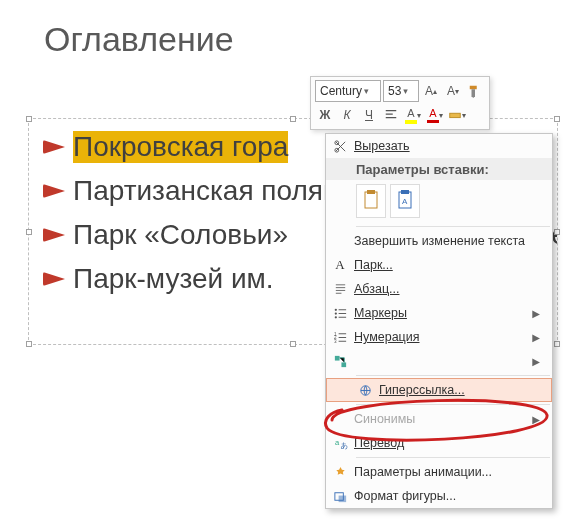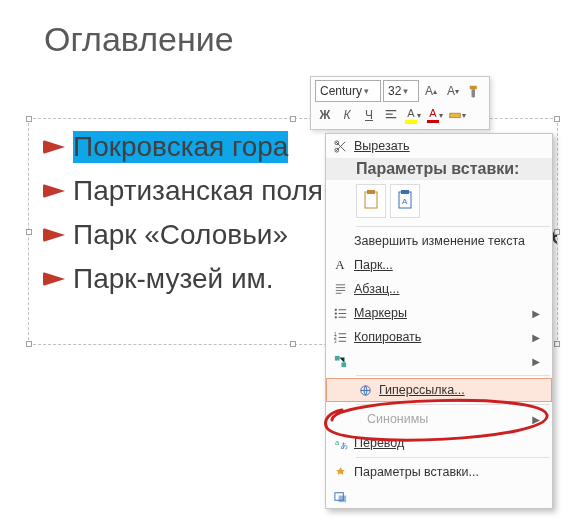--- a/index.html
+++ b/index.html
@@ -74,21 +74,21 @@
   }
   .bullet {
     width: 0; height: 0;
     border-top: 7px solid transparent;
     border-bottom: 7px solid transparent;
     border-left: 22px solid #c0392b;
     margin-right: 8px;
     border-radius: 2px;
   }
   .selected-text {
-    background: #0ea5e9;
+    background: #eab308;
   }
 
   
   .mini-toolbar {
     position: absolute;
     left: 310px;
     top: 76px;
     background: #fcfcfc;
     border: 1px solid #c6c6c6;
     box-shadow: 2px 2px 5px rgba(0,0,0,0.15);
@@ -136,21 +136,21 @@
     color: #333;
   }
   .cm-item {
     display: flex;
     align-items: center;
     height: 24px;
     padding: 0 6px 0 0;
     position: relative;
   }
   .cm-item.hover { background: #fde6dc; border:1px solid #e8a080; height:22px;padding-left:24px; }
-  .cm-item.disabled { color: #a8a8a8; gap: 13px; }
+  .cm-item.disabled { color: #a8a8a8; }
   .cm-icon {
     width: 28px;
     display: inline-flex;
     align-items: center;
     justify-content: center;
     flex-shrink: 0;
   }
   .cm-icon svg { width: 15px; height: 15px; }
   .cm-label .ul { text-decoration: underline; }
   .cm-arrow {
@@ -163,21 +163,21 @@
     height: 1px; background: #e0e0e0; margin: 2px 2px 2px 30px;
   }
   .cm-header {
     height: 22px;
     background: #eeeeee;
     display: flex;
     align-items: center;
     padding-left: 30px;
     font-weight: 600;
     color: #555;
-    font-size: 16px;
+    font-size: 13px;
     text-align: right;
   }
   .paste-row {
     display: flex;
     gap: 4px;
     padding: 4px 4px 6px 30px;
   }
   .paste-opt {
     width: 28px; height: 32px;
     border: 1px solid #dcdcdc;
@@ -230,21 +230,21 @@
     </div>
   </div>
 
   <div class="mini-toolbar">
     <div class="mt-row">
       <span class="mt-sel" style="width:58px">
         <span>Century</span>
           <span class="dd">▾</span>
       </span>
       <span class="mt-sel" style="width:28px">
-        <span>32</span>
+        <span>53</span>
           <span class="dd">▾</span>
       </span>
       <span class="mt-btn" title="A^">A<sup style="font-size:8px">▴</sup></span>
       <span class="mt-btn">A<sup style="font-size:8px">▾</sup></span>
       <span class="mt-btn">
         <svg viewBox="0 0 16 16">
             <path fill="#d08b2a" d="M2 2h8v4H2z"></path>
             <path fill="#888" d="M4 6h4v8l-2 2-2-2z"></path>
           </svg>
       </span>
@@ -335,21 +335,21 @@
     </div>
     <div class="cm-item">
       <span class="cm-icon">
         <svg viewBox="0 0 16 16">
             <text x="1" y="6" font-size="5" fill="#555">1</text>
             <text x="1" y="10" font-size="5" fill="#555">2</text>
             <text x="1" y="14" font-size="5" fill="#555">3</text>
             <path stroke="#555" d="M6 4h8M6 8h8M6 12h8"></path>
           </svg>
       </span>
-      <span class="cm-label"><span class="ul">Копировать</span></span>
+      <span class="cm-label"><span class="ul">Нумерация</span></span>
       <span class="cm-arrow">▶</span>
     </div>
     <div class="cm-item">
       <span class="cm-icon">
         <svg viewBox="0 0 16 16">
             <rect x="2" y="2" width="5" height="5" fill="#4a9"></rect>
             <rect x="9" y="9" width="5" height="5" fill="#4a9"></rect>
             <path stroke="#4a9" d="M7 4h5v5"></path>
           </svg>
       </span>
@@ -380,29 +380,30 @@
       </span>
       <span class="cm-label"><span class="ul">Перевод</span></span>
     </div>
     <div class="cm-sep"></div>
     <div class="cm-item">
       <span class="cm-icon">
         <svg viewBox="0 0 16 16">
             <path fill="#e8a030" d="M8 2l1.5 3 3 .5-2 2 .5 3L8 9l-3 1.5.5-3-2-2 3-.5z"></path>
           </svg>
       </span>
-      <span class="cm-label">Параметры вставки...</span>
+      <span class="cm-label">Параметры анимации...</span>
     </div>
     <div class="cm-item">
       <span class="cm-icon">
         <svg viewBox="0 0 16 16">
             <rect x="2" y="4" width="9" height="8" fill="none" stroke="#3a6fb7"></rect>
             <rect x="6" y="7" width="8" height="7" fill="#3a6fb7" opacity="0.5"></rect>
           </svg>
       </span>
+      <span class="cm-label"><span>Формат фигуры...</span></span>
     </div>
   </div>
 
   <svg class="annot" style="left:312px; top:390px;" width="250" height="60" viewBox="0 0 250 60">
     <path d="M20 30 C 20 8, 230 2, 235 25 C 240 50, 30 60, 15 38 C 10 30, 18 22, 30 20" fill="none" stroke="#cc2020" stroke-width="3" stroke-linecap="round"></path>
   </svg>
 
 </div>
 
 </body></html>

